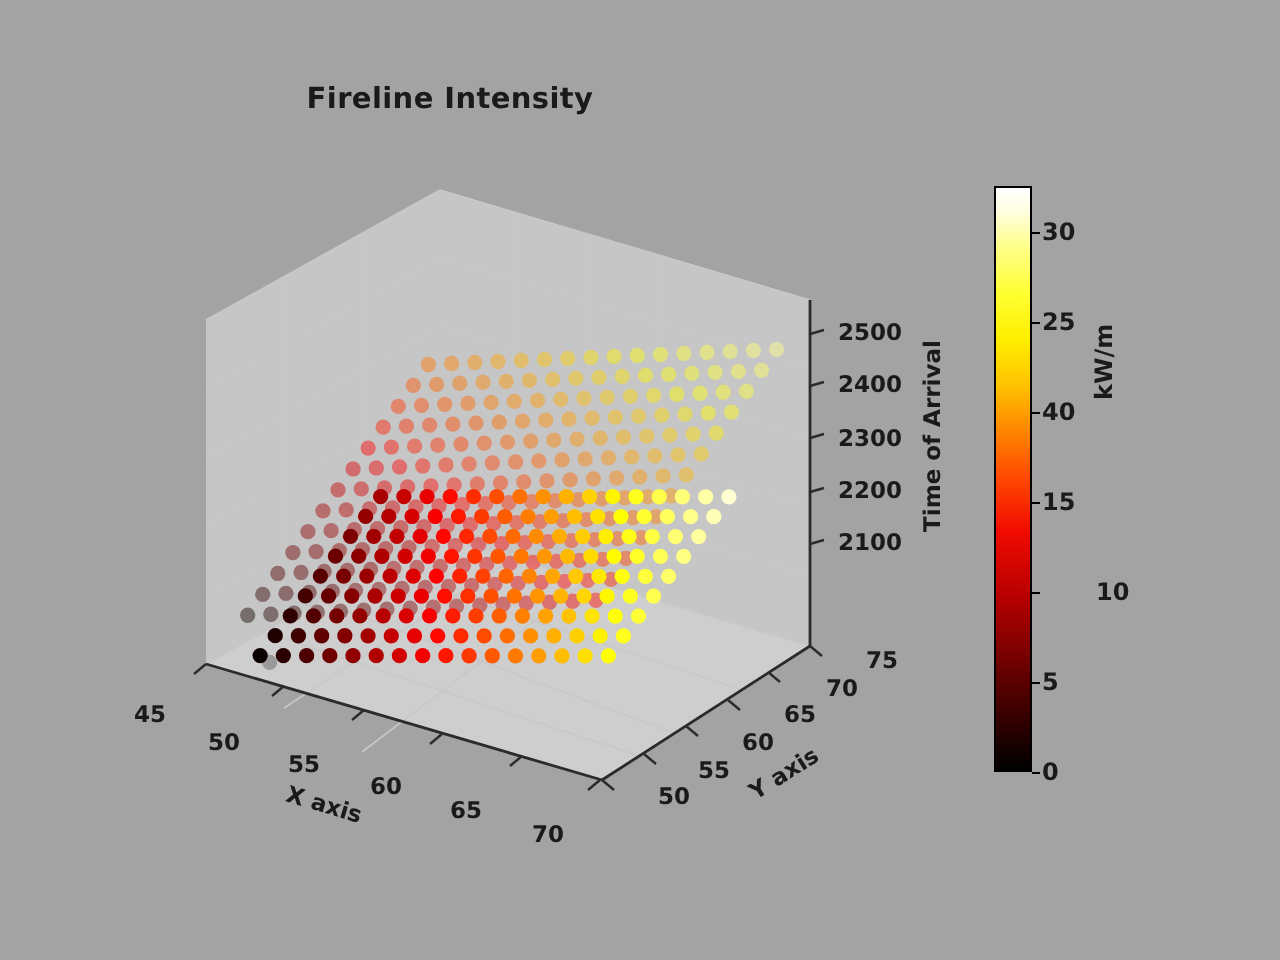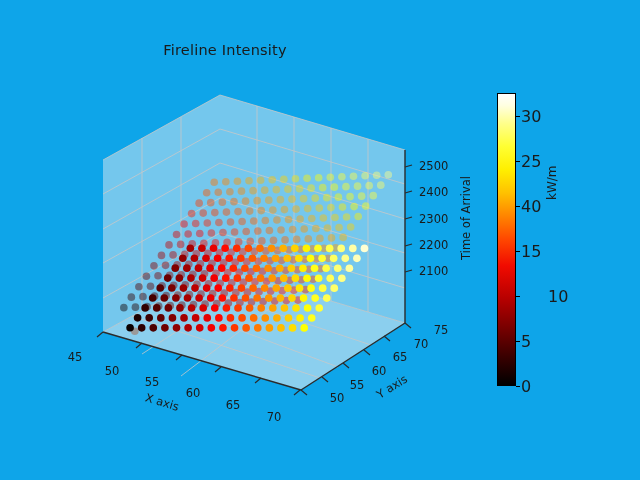--- a/index.html
+++ b/index.html
@@ -4,23 +4,24 @@
 <style>
   html, body {
     margin: 0;
     padding: 0;
     background: #ffffff;
   }
   #root {
     position: relative;
     width: 640px;
     height: 480px;
-    background: #0ea5e9;
+    background: #a3a3a3;
     overflow: hidden;
     font-family: "DejaVu Sans", sans-serif;
+    font-weight: bold;
   }
   #plot-title {
     position: absolute;
     left: 0;
     top: 42px;
     width: 450px;
     text-align: center;
     font-size: 14.5px;
     color: #1a1a1a;
     letter-spacing: 0.2px;
@@ -35,21 +36,21 @@
     font-size: 11.5px;
     fill: #1a1a1a;
   }
   .axis-title {
     font-family: "DejaVu Sans", sans-serif;
     font-size: 11.5px;
     fill: #1a1a1a;
   }
   .cb-tick-label {
     position: absolute;
-    font-size: 16px;
+    font-size: 12px;
     color: #1a1a1a;
     left: 24px;
     transform: translateY(-50%);
     white-space: nowrap;
   }
   #colorbar-wrap {
     position: absolute;
     left: 497px;
     top: 93px;
     width: 19px;

